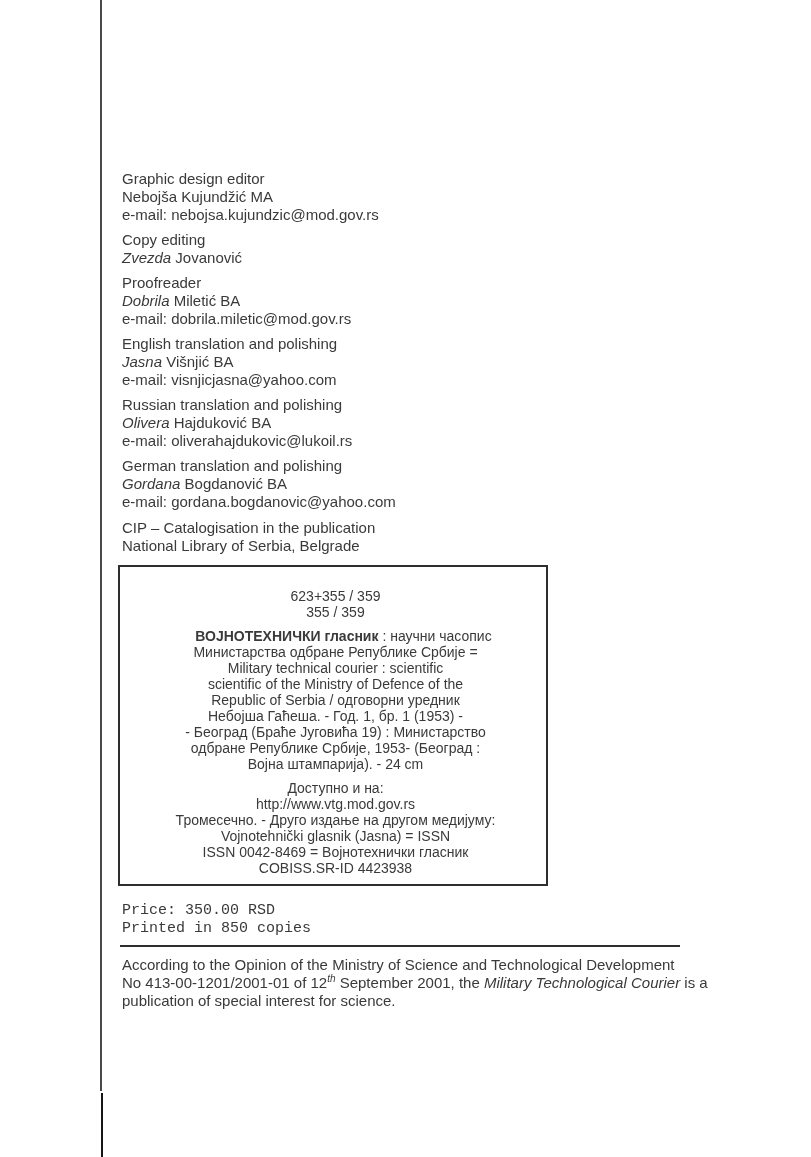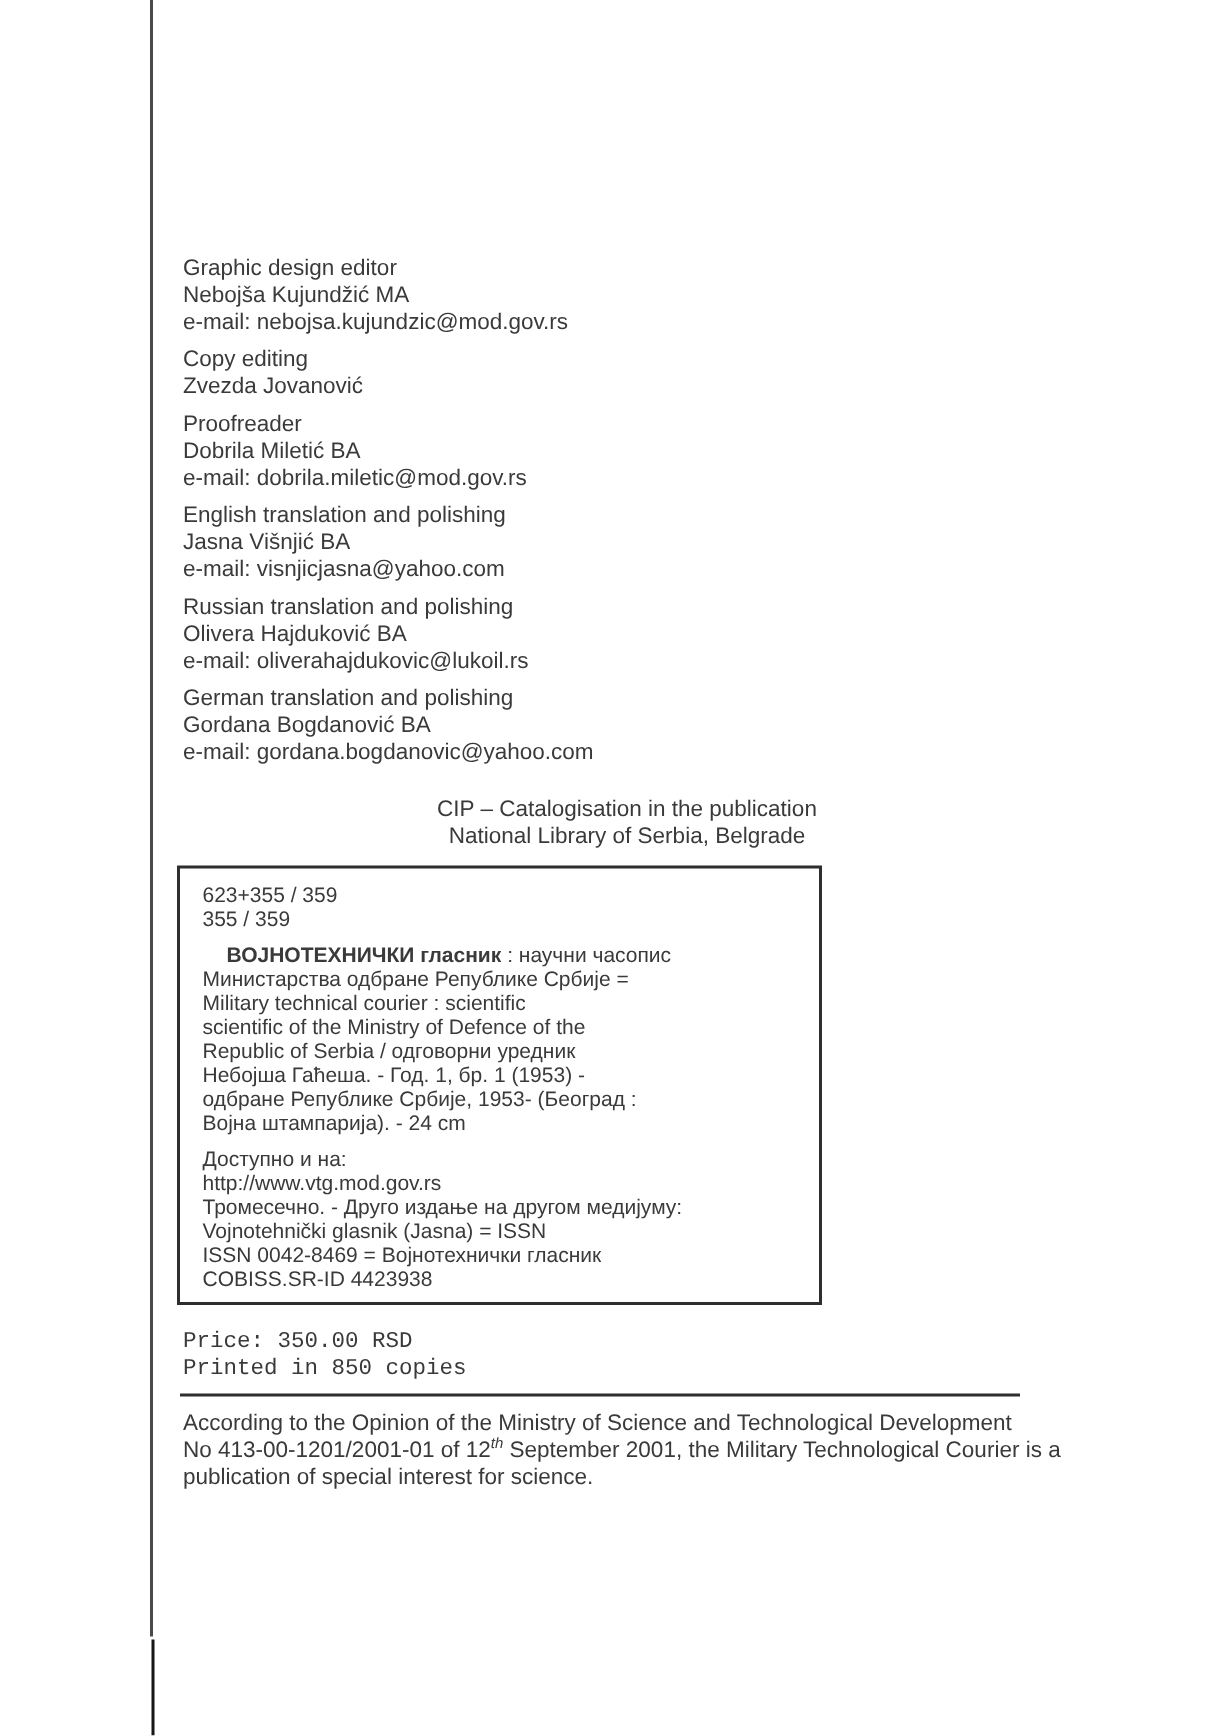--- a/index.html
+++ b/index.html
@@ -13,34 +13,35 @@
     color: #3a3a3a;
     overflow: hidden;
   }
   .vline  { position: absolute; left: 100px; top: 0; width: 2px; height: 1091px; background: #4a4a4a; }
   .vline2 { position: absolute; left: 101px; top: 1093px; width: 2px; height: 64px; background: #161616; }
   .content { position: absolute; left: 122px; top: 170px; width: 592px; }
 
   .block { margin: 0 0 7px 0; }
   .block div { white-space: nowrap; }
 
-  .it  { }
+  .it  { font-style: italic; }
   .bd  { font-weight: bold; }
   .sup { font-size: 10px; vertical-align: super; line-height: 0; font-style: italic; }
 
-  .cip-heading { margin: 20px 0 0 0; text-align: center; }
+  .cip-heading { margin: 8px 0 0 0; }
 
   .cip-box {
     box-sizing: border-box;
     width: 430px;
     margin: 10px 0 0 -4px;
     border: 2px solid #2e2e2e;
-    padding: 9px 10px 8px 15px;
+    padding: 21px 10px 8px 15px;
     font-size: 14px;
     line-height: 16px;
+    text-align: center;
   }
   .box-line { white-space: nowrap; }
   .box-line.indent { padding-left: 16px; }
   .box-blank { height: 8px; }
 
   .pricing { margin-top: 16px; font-family: Liberation Mono, monospace; }
 
   .rule {
     border: none;
     border-top: 2px solid #2e2e2e;
@@ -99,20 +100,21 @@
   <div class="cip-box">
       <div class="box-line"><span>623+355 / 359</span></div>
       <div class="box-line"><span>355 / 359</span></div>
       <div class="box-blank"></div>
       <div class="box-line indent"><span class="bd">ВОЈНОТЕХНИЧКИ гласник</span><span> : научни часопис</span></div>
       <div class="box-line"><span>Министарства одбране Републике Србије =</span></div>
       <div class="box-line"><span>Military technical courier : scientific</span></div>
       <div class="box-line"><span>scientific of the Ministry of Defence of the</span></div>
       <div class="box-line"><span>Republic of Serbia / одговорни уредник</span></div>
       <div class="box-line"><span>Небојша Гаћеша. - Год. 1, бр. 1 (1953) -</span></div>
+      <div class="box-line"><span>- Београд (Браће Југовића 19) : Министарство</span></div>
       <div class="box-line"><span>одбране Републике Србије, 1953- (Београд :</span></div>
       <div class="box-line"><span>Војна штампарија). - 24 cm</span></div>
       <div class="box-blank"></div>
       <div class="box-line"><span>Доступно и на:</span></div>
       <div class="box-line"><span>http://www.vtg.mod.gov.rs</span></div>
       <div class="box-line"><span>Тромесечно. - Друго издање на другом медијуму:</span></div>
       <div class="box-line"><span>Vojnotehnički glasnik (Jasna) = ISSN</span></div>
       <div class="box-line"><span>ISSN 0042-8469 = Војнотехнички гласник</span></div>
       <div class="box-line"><span>COBISS.SR-ID 4423938</span></div>
     </div>

